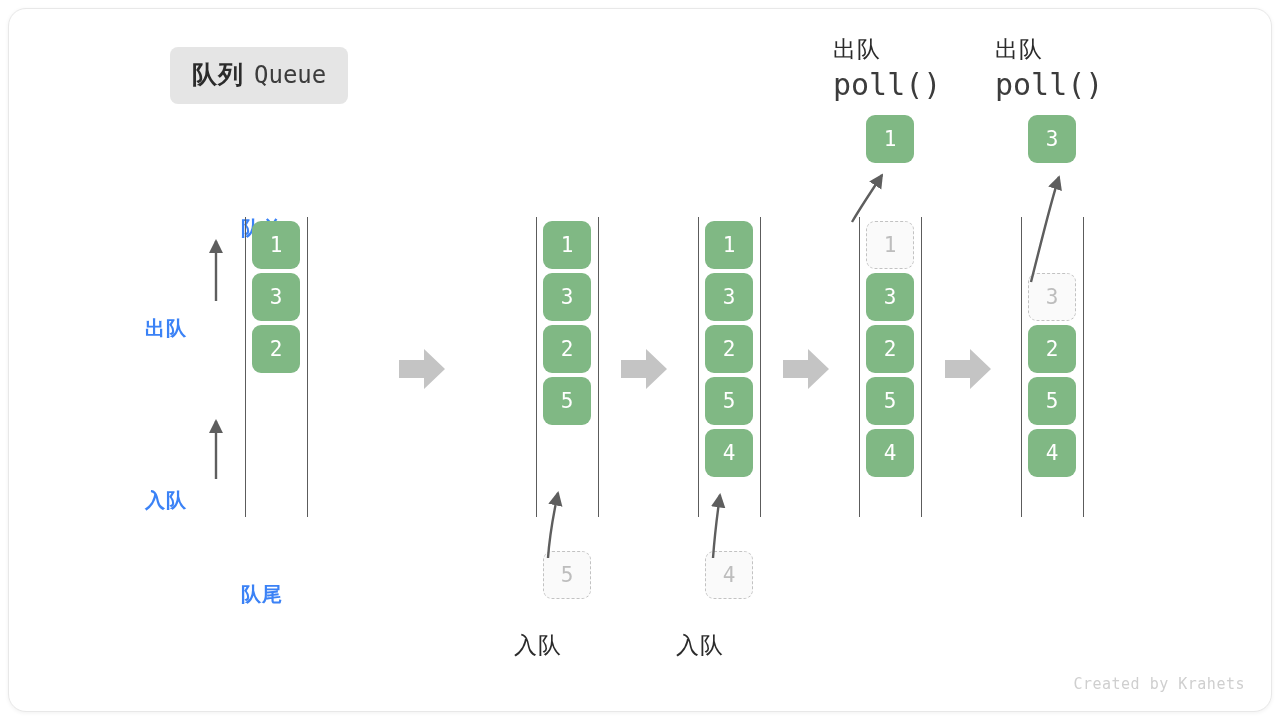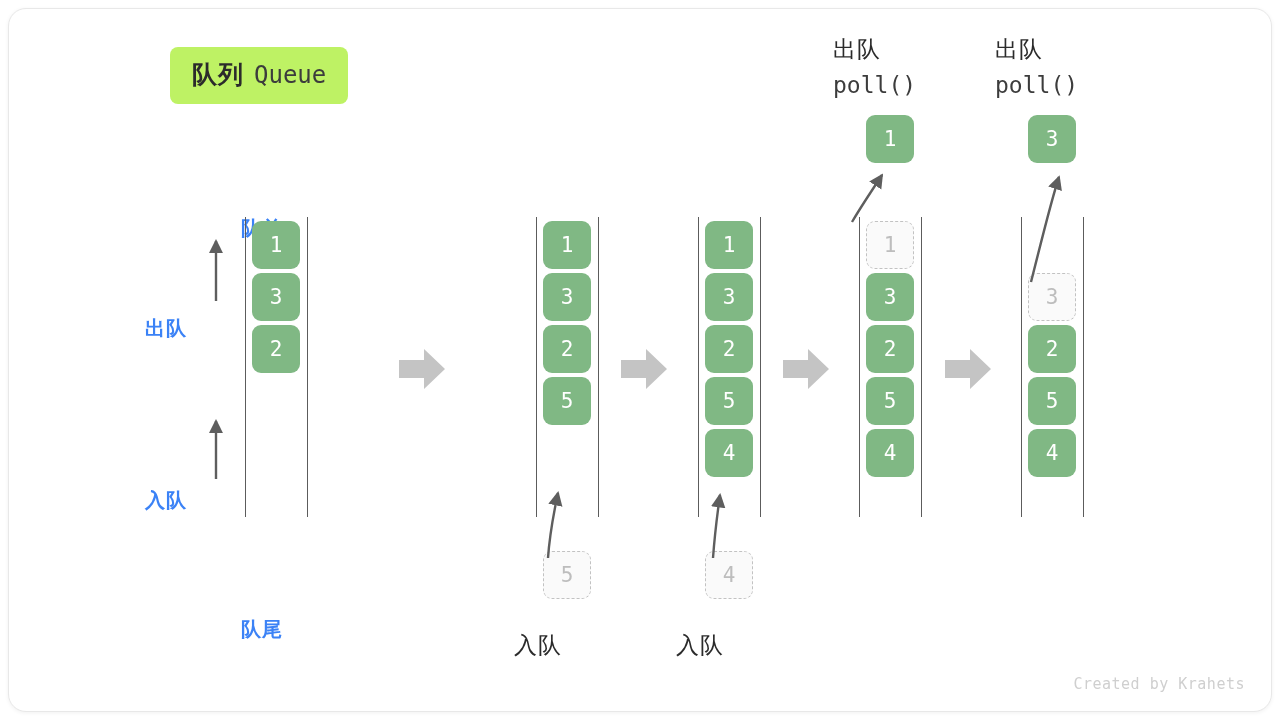--- a/index.html
+++ b/index.html
@@ -28,21 +28,21 @@
     box-sizing: border-box;
     overflow: hidden;
   }
 
   
   #title-badge {
     position: absolute;
     left: 161px;
     top: 38px;
     padding: 11px 22px 13px 22px;
-    background: #bef264;
+    background: #e5e5e5;
     border-radius: 8px;
     white-space: nowrap;
   }
   #title-badge .cn {
     font-family: "Liberation Sans", sans-serif;
     font-weight: bold;
     font-size: 25px;
     color: #2b2b2b;
     letter-spacing: 1px;
   }
@@ -148,21 +148,21 @@
   }
   .op-caption .cn {
     font-family: "Liberation Sans", sans-serif;
     font-weight: normal;
     font-size: 23px;
     color: #2b2b2b;
     letter-spacing: 1px;
   }
   .op-caption .code {
     font-family: "DejaVu Sans Mono", monospace;
-    font-size: 23px;
+    font-size: 30px;
     color: #3c3c3c;
   }
   .op-caption .code .arg {
     color: #3f8b47;
     font-weight: bold;
   }
 
   
   .dir-label {
     position: absolute;
@@ -193,21 +193,21 @@
 </head>
 <body>
 
 <div id="card">
 
   <div id="title-badge">
     <span class="cn">队列</span><span class="en">Queue</span>
   </div>
 
   <div class="end-label cn-bold" style="left:232px; top:158px;">队首</div>
-  <div class="end-label cn-bold" style="left:232px; top:559px;">队尾</div>
+  <div class="end-label cn-bold" style="left:232px; top:524px;">队尾</div>
 
   <div class="dir-label cn-bold" style="left:136px; top:258px;">出队</div>
   <div class="dir-label cn-bold" style="left:136px; top:430px;">入队</div>
 
   <div id="columns">
       <div class="column" style="left: 236px;">
         <div class="rail left"></div>
         <div class="rail right"></div>
         <div class="slot filled" style="top: 4px;">1</div>
         <div class="slot filled" style="top: 56px;">3</div>

